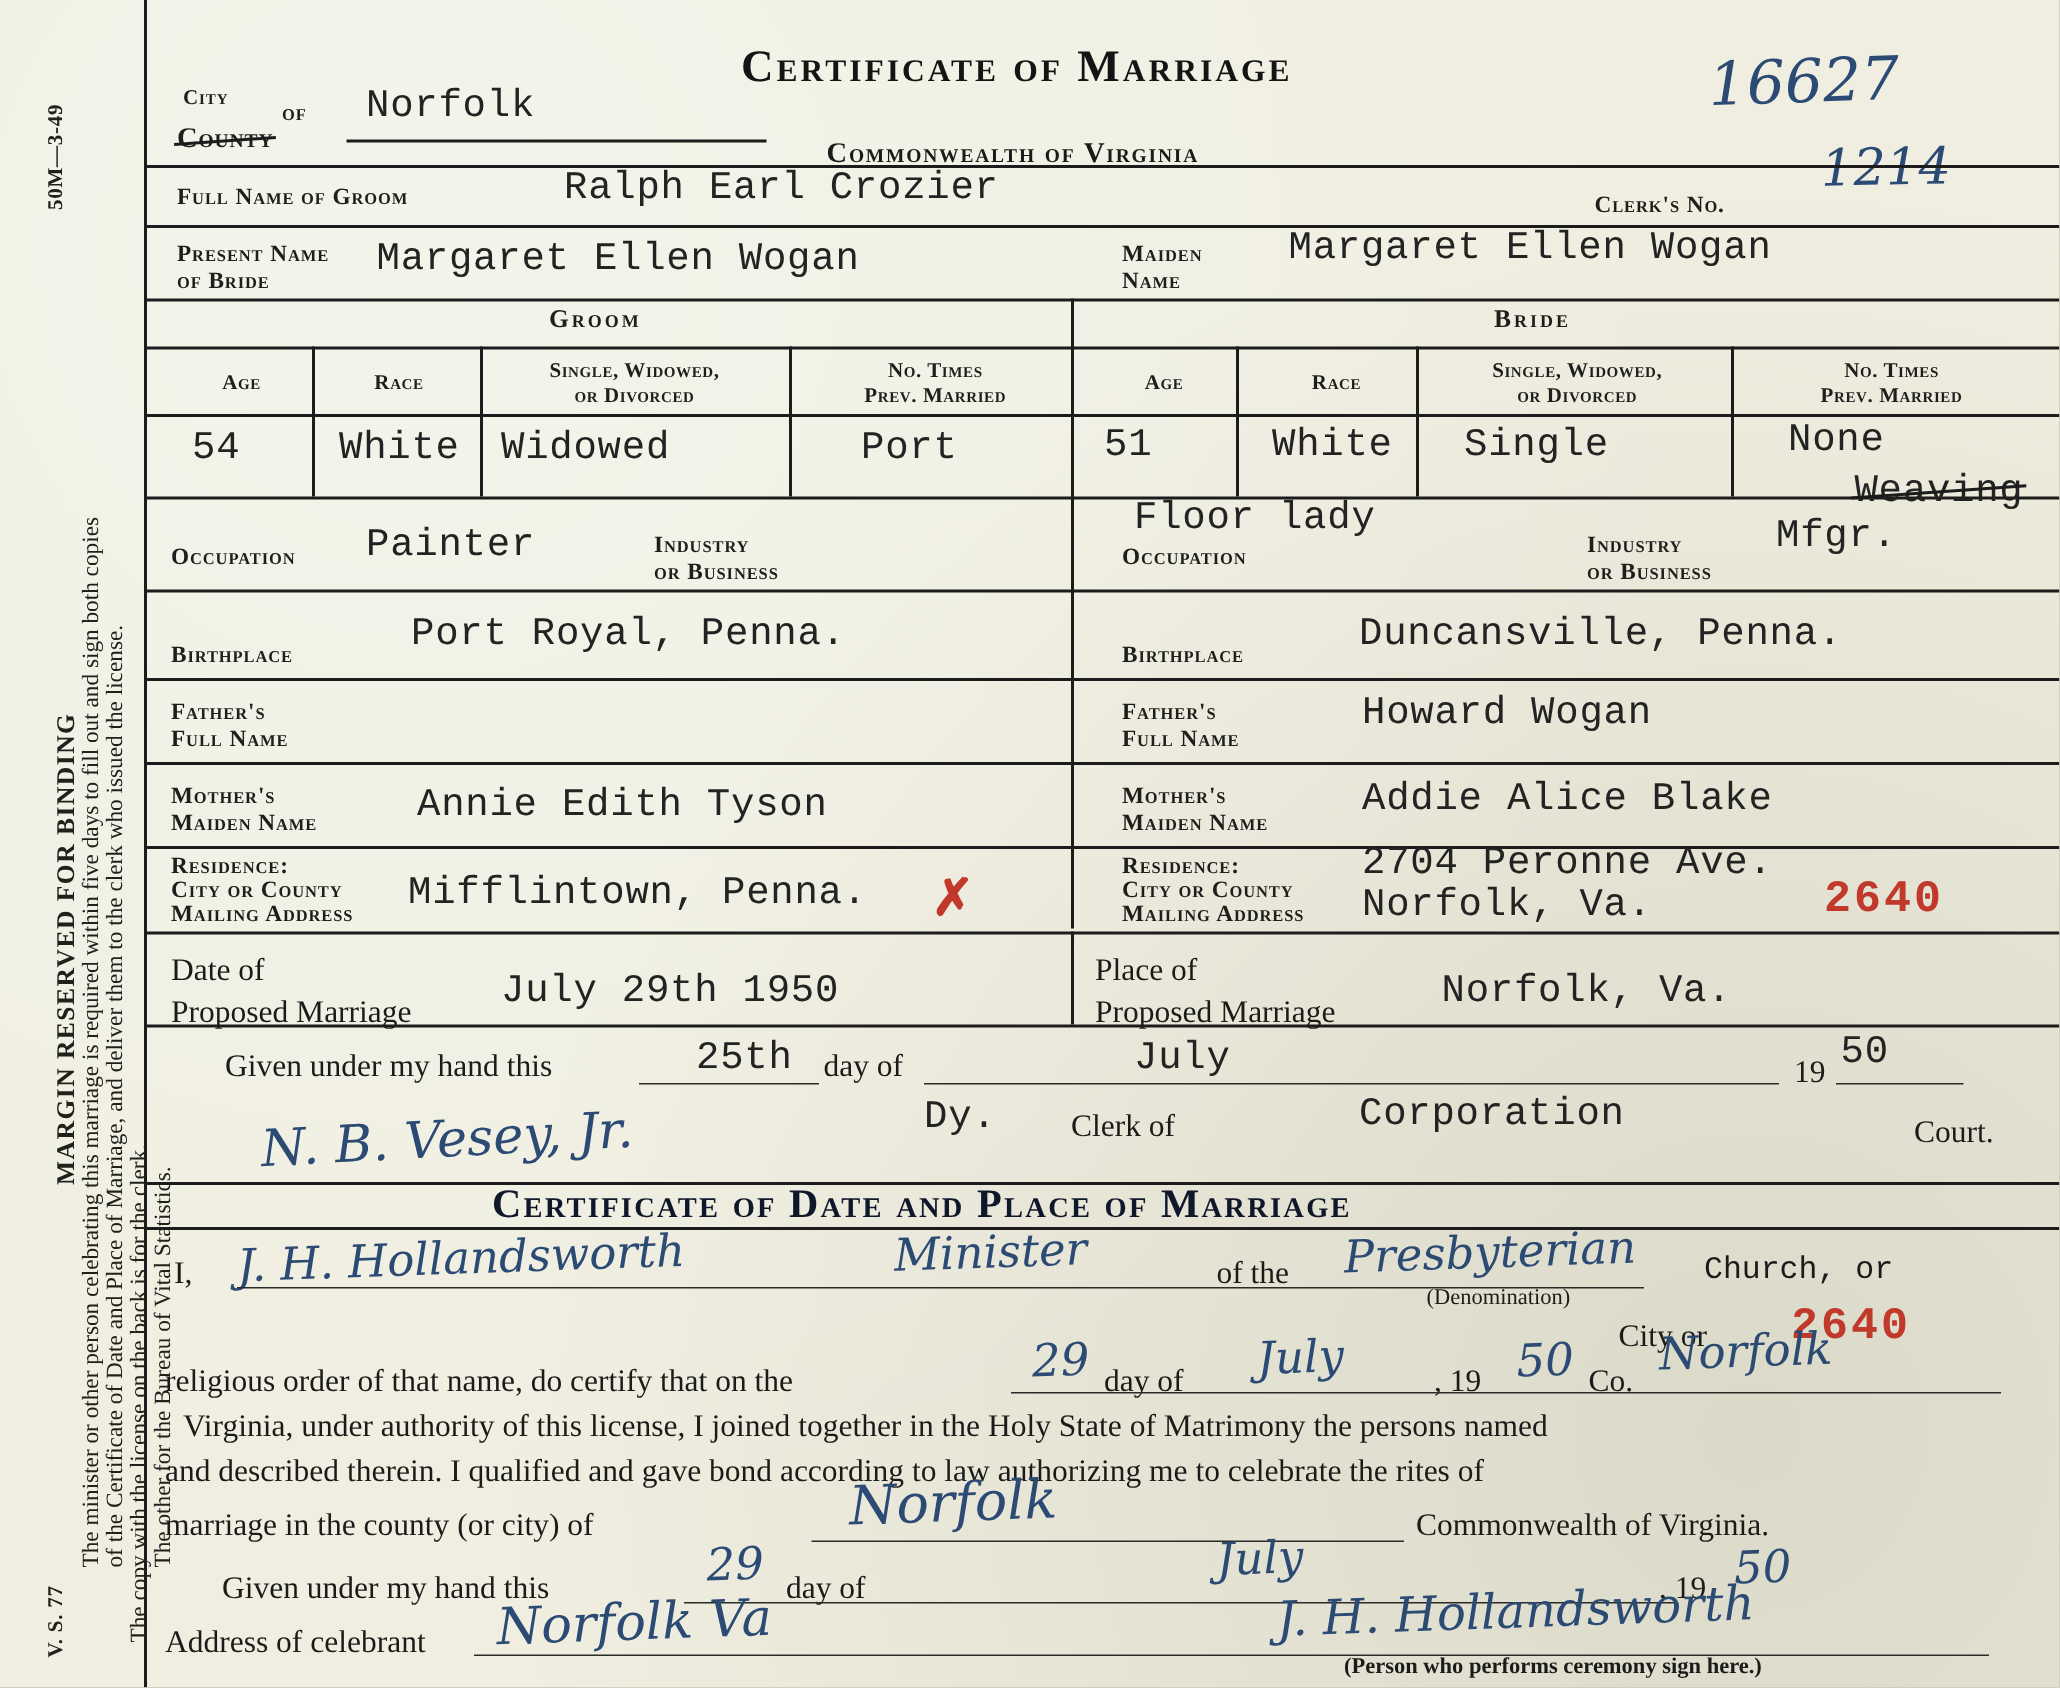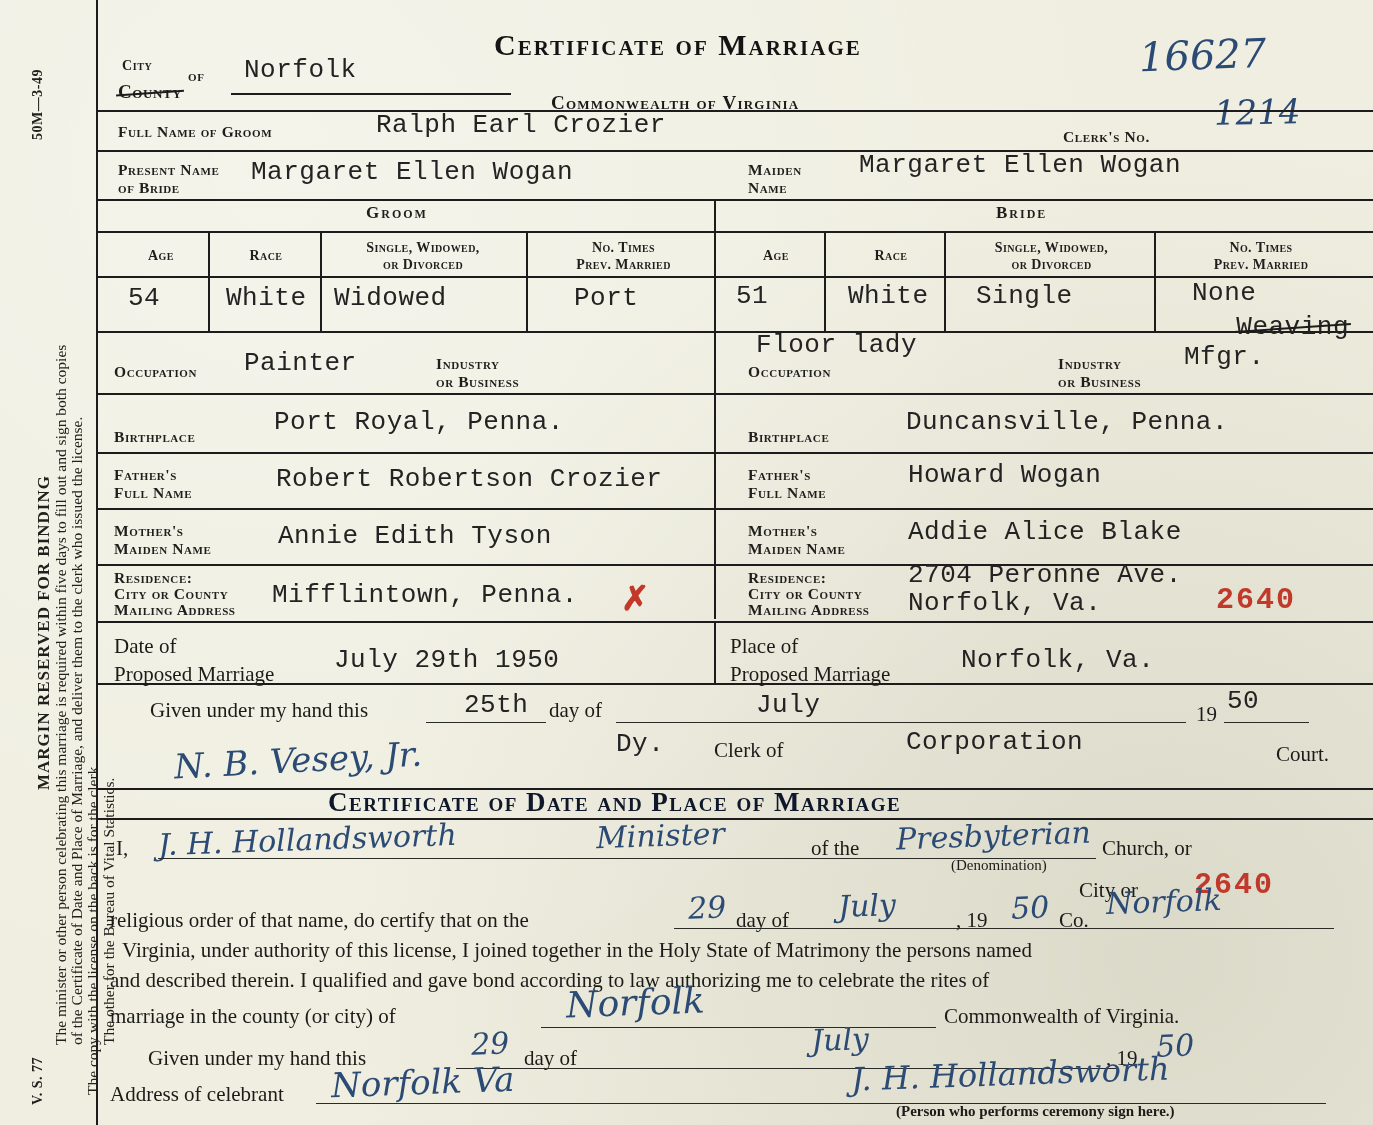--- a/index.html
+++ b/index.html
@@ -297,21 +297,20 @@
     <div class="abs tw tw-lg" style="left:178px; top:407px;">Port Royal, Penna.</div>
 
     <div class="abs lbl" style="left:652px; top:428px;">Birthplace</div>
     <div class="abs tw tw-lg" style="left:810px; top:407px;">Duncansville, Penna.</div>
 
     <div class="hline" style="left:0; top:452px; width:1277px;"></div>
 
     
     <div class="abs lbl" style="left:18px; top:466px;">Father's</div>
     <div class="abs lbl" style="left:18px; top:484px;">Full Name</div>
-    <div class="abs tw tw-lg" style="left:180px; top:464px;">Robert Robertson Crozier</div>
 
     <div class="abs lbl" style="left:652px; top:466px;">Father's</div>
     <div class="abs lbl" style="left:652px; top:484px;">Full Name</div>
     <div class="abs tw tw-lg" style="left:812px; top:460px;">Howard Wogan</div>
 
     <div class="hline" style="left:0; top:508px; width:1277px;"></div>
 
     
     <div class="abs lbl" style="left:18px; top:522px;">Mother's</div>
     <div class="abs lbl" style="left:18px; top:540px;">Maiden Name</div>
@@ -378,21 +377,21 @@
     <div class="abs title-sec" style="left:232px; top:787px;">Certificate of Date and Place of Marriage</div>
 
     <div class="hline" style="left:0; top:818px; width:1277px;"></div>
 
     
     <div class="abs serif-body" style="left:20px; top:836px;">I,</div>
     <div class="abs handwriting hand-md" style="left:62px; top:822px;">J. H. Hollandsworth</div>
     <div class="abs handwriting hand-md" style="left:500px; top:818px;">Minister</div>
     <div class="abs serif-body" style="left:715px; top:836px;">of the</div>
     <div class="abs handwriting hand-md" style="left:800px; top:818px;">Presbyterian</div>
-    <div class="abs serif-body" style="left:1006px; top:836px;">Church, or</div>
+    <div class="abs serif-body" style="left:1040px; top:836px;font-family:Liberation Mono, monospace;">Church, or</div>
     <div class="hline-thin" style="left:62px; top:858px; width:938px;"></div>
     <div class="abs serif-body-sm" style="left:855px; top:857px;">(Denomination)</div>
 
     
     <div class="abs serif-body" style="left:983px; top:878px;">City or</div>
     <div class="abs stamp-red" style="left:1098px; top:868px;">2640</div>
 
     
     <div class="abs serif-body" style="left:14px; top:908px;">religious order of that name, do certify that on the</div>
     <div class="abs handwriting hand-num" style="left:592px; top:890px;">29</div>

